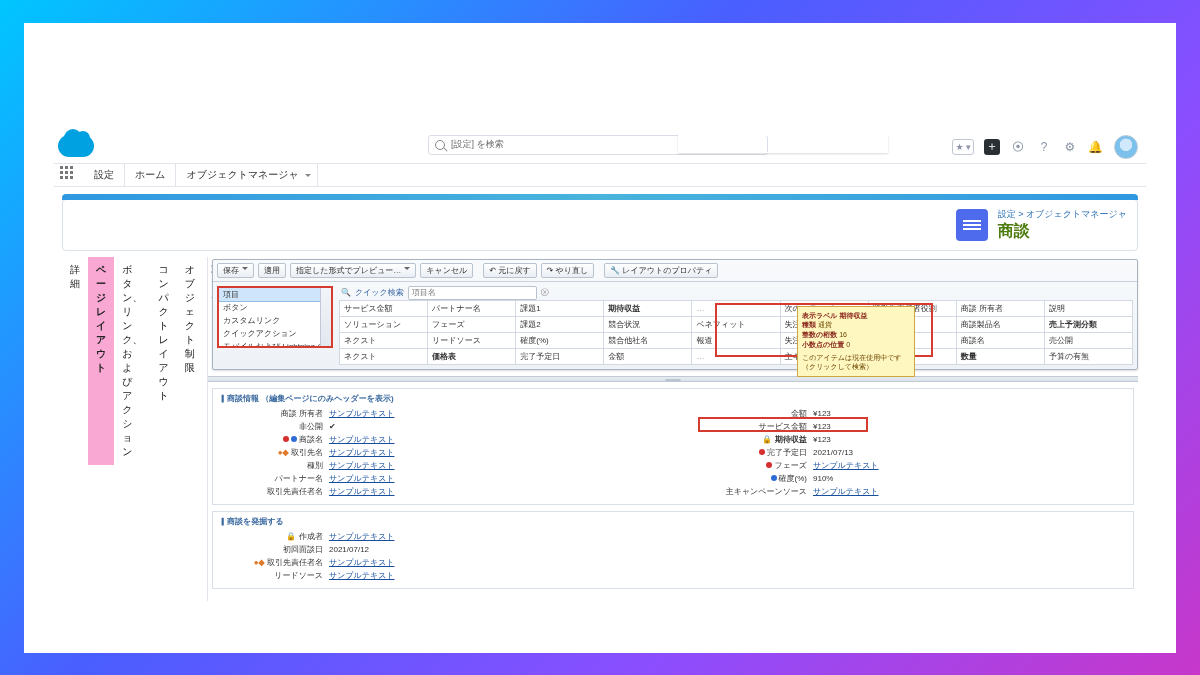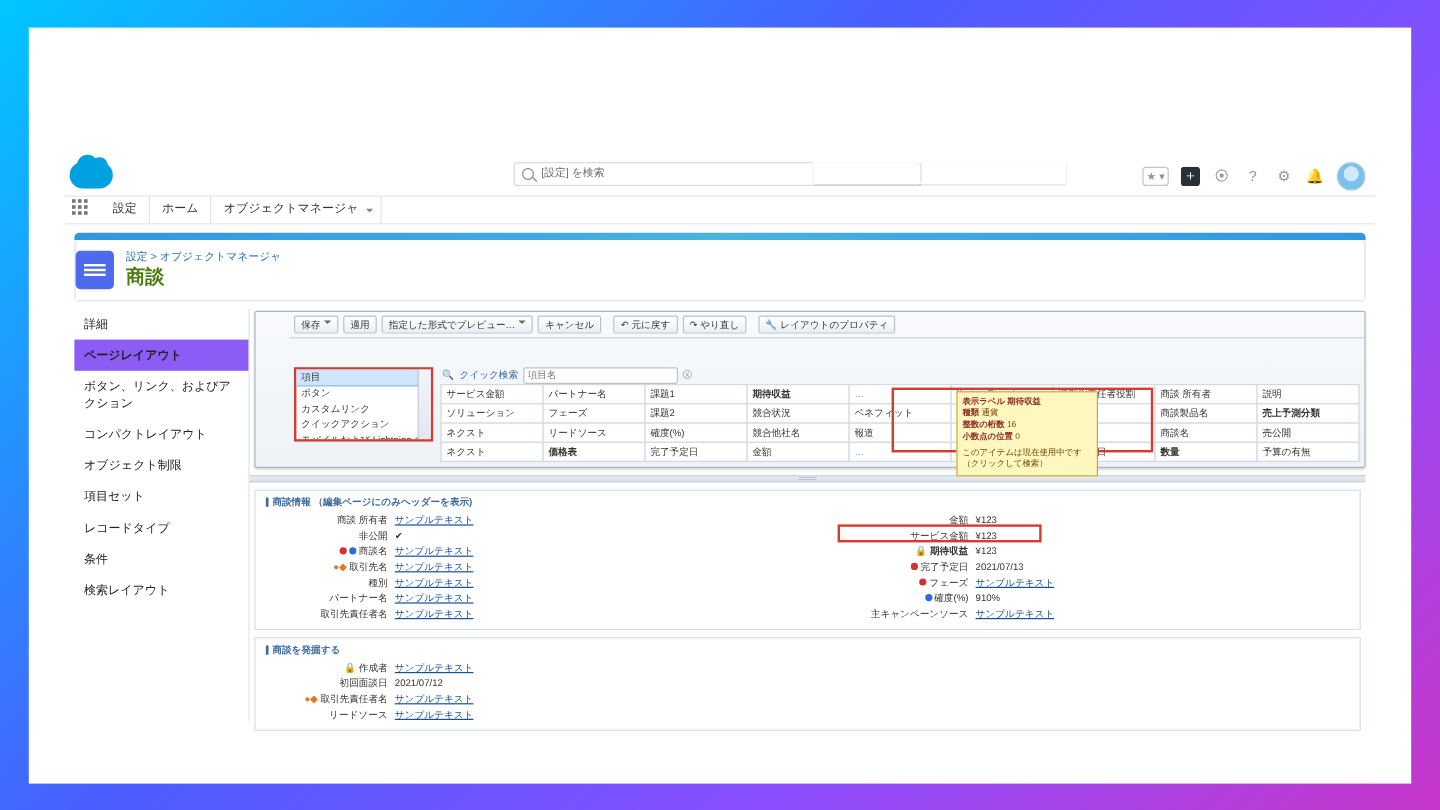--- a/index.html
+++ b/index.html
@@ -100,22 +100,23 @@
 
   
   .pagehdr {
     position: absolute;
     top: 176px; left: 38px; right: 38px;
     height: 52px;
     border: 1px solid #dbe1e8;
     border-radius: 4px;
     display: flex; align-items: center;
     gap: 10px;
-    padding: 6px 0;
+    padding: 6px 10px;
     background: #fff;
+    justify-content: flex-end;
   }
   .pagehdr::before{
     content:""; position:absolute; left:-1px;right:-1px;top:-6px;height:6px;
     background: linear-gradient(90deg,#2f97e0,#49b3dd,#2f97e0);
     border-radius: 4px 4px 0 0;
   }
   .pagehdr .iconsq {
     width: 32px;height:32px;border-radius:4px;background:#4f6bed;
     display:flex;align-items:center;justify-content:center;
   }
@@ -133,40 +134,39 @@
   .work {
     position: absolute;
     top: 234px; left: 38px; right: 38px; bottom: 52px;
     display: flex;
   }
   .sidebar {
     width: 146px;
     border-right: 1px solid #e1e5eb;
     font-size: 10px;
   }
-  .sidebar .nav { display:flex;flex-direction:column; }
+  .sidebar .nav { display:flex;flex-direction:row; }
   .sidebar .nav a {
     padding: 6px 8px; color:#222; text-decoration:none; cursor:pointer;
   }
-  .sidebar .nav a.sel { background:#8b5cf6; font-weight:bold; }
+  .sidebar .nav a.sel { background:#f9a8d4; font-weight:bold; }
 
   .editor {
     flex: 1;
     position: relative;
     font-size: 9px;
     color:#333;
   }
 
   .palette {
     border: 1px solid #a9b4c2;
     border-radius: 2px;
     background: linear-gradient(#f8fafc,#eef2f6);
     box-shadow: 0 1px 2px rgba(0,0,0,.15);
     margin: 2px 0 6px 4px;
-    padding-left: 28px;
   }
   .toolbar {
     display:flex; gap:4px; padding:3px 4px;
     border-bottom: 1px solid #c9d2dc;
     align-items: center;
   }
   .btn {
     border: 1px solid #b8c3cf;
     background: linear-gradient(#fff,#e9eef4);
     border-radius: 2px;
@@ -177,21 +177,20 @@
     white-space: nowrap;
   }
   .btn.caret::after { content:""; display:inline-block; margin-left:3px; border:3px solid transparent;border-top-color:#666; vertical-align: middle;}
   .toolbar .sep { width:2px; }
 
   .palbody {
     display: flex;
     padding: 4px;
     gap: 6px;
     align-items:flex-start;
-    margin-top:20px;
   }
   .catlist {
     width: 116px;
     border: 2px solid #d63b2f;
     background: #fff;
     font-size: 8px;
     height: 62px;
     overflow: hidden;
     position: relative;
   }

